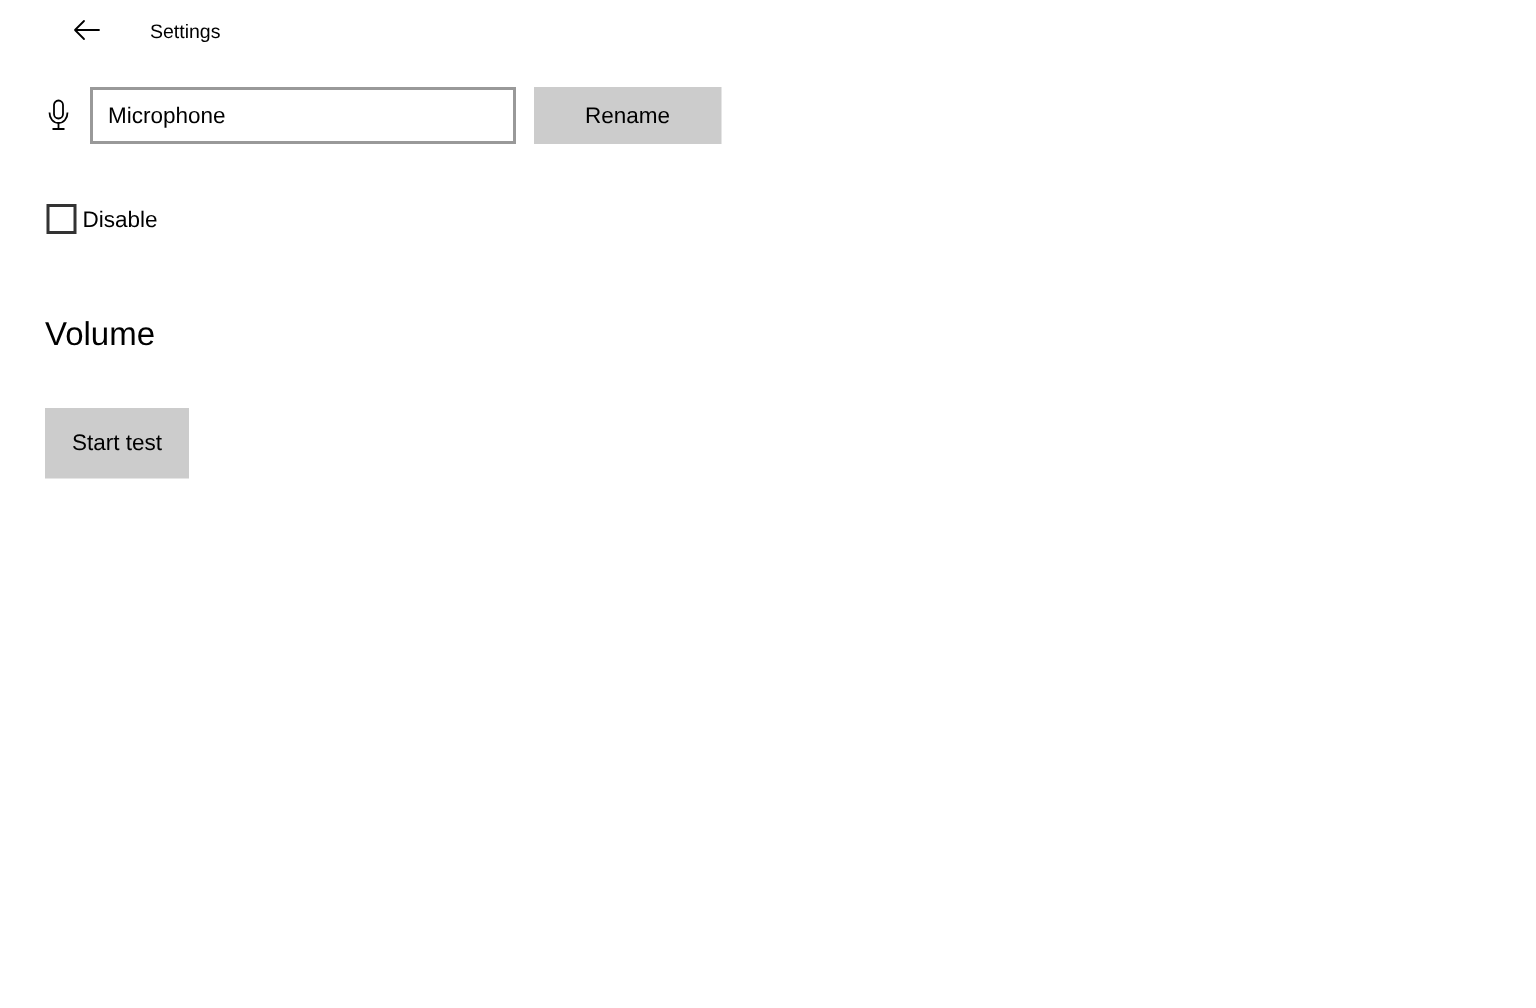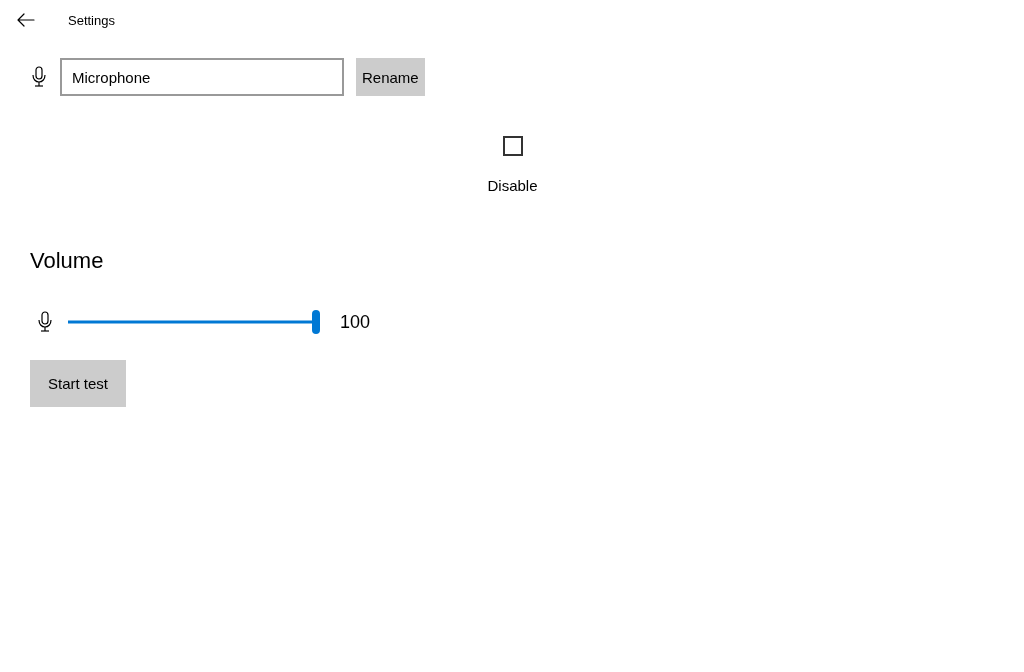--- a/index.html
+++ b/index.html
@@ -12,20 +12,21 @@
       background: #ffffff;
       width: 1024px;
       height: 672px;
       overflow: hidden;
     }
     .header {
       display: flex;
       align-items: center;
       padding: 10px 16px;
       gap: 32px;
+      margin-left: 32px;
     }
     .back-arrow {
       width: 20px;
       height: 20px;
       display: flex;
       align-items: center;
       justify-content: center;
       cursor: pointer;
     }
     .header-title {
@@ -72,35 +73,34 @@
       width: 284px;
       height: 38px;
       border: 2px solid #999;
       padding: 0 10px;
       font-size: 15px;
       font-family: inherit;
       outline: none;
     }
     .rename-btn {
       height: 38px;
-      padding: 0 6px;
+      padding: 0 34px;
       background: #cccccc;
       border: none;
       font-size: 15px;
       font-family: inherit;
       cursor: pointer;
       color: #000;
     }
     .checkbox-row {
       display: flex;
       align-items: center;
-      gap: 21px;
+      gap: 4px;
       margin-bottom: 54px;
       margin-left: 1px;
-      flex-direction: column;
     }
     .checkbox {
       width: 20px;
       height: 20px;
       border: 2px solid #333;
       background: #fff;
       cursor: pointer;
     }
     .checkbox-label {
       font-size: 15px;
@@ -187,30 +187,15 @@
     <button class="rename-btn">Rename</button>
   </div>
 
   <div class="checkbox-row">
     <div class="checkbox"></div>
     <span class="checkbox-label">Disable</span>
   </div>
 
   <h2 class="section-heading">Volume</h2>
 
-  <div class="volume-row">
-    <div class="mic-icon">
-      <svg width="16" height="22" viewBox="0 0 16 22">
-        <rect x="5" y="1" width="6" height="12" rx="3" stroke="#000" stroke-width="1.2" fill="none"></rect>
-        <path d="M2 9 C2 13 4.5 16 8 16 C11.5 16 14 13 14 9" stroke="#000" stroke-width="1.2" fill="none"></path>
-        <line x1="8" y1="16" x2="8" y2="20" stroke="#000" stroke-width="1.2"></line>
-        <line x1="4" y1="20" x2="12" y2="20" stroke="#000" stroke-width="1.2"></line>
-      </svg>
-    </div>
-    <div class="slider-container">
-      <div class="slider-track"></div>
-      <div class="slider-thumb"></div>
-    </div>
-    <span class="volume-value">100</span>
-  </div>
 
   <button class="test-btn">Start test</button>
 </div>
 
 </body></html>

